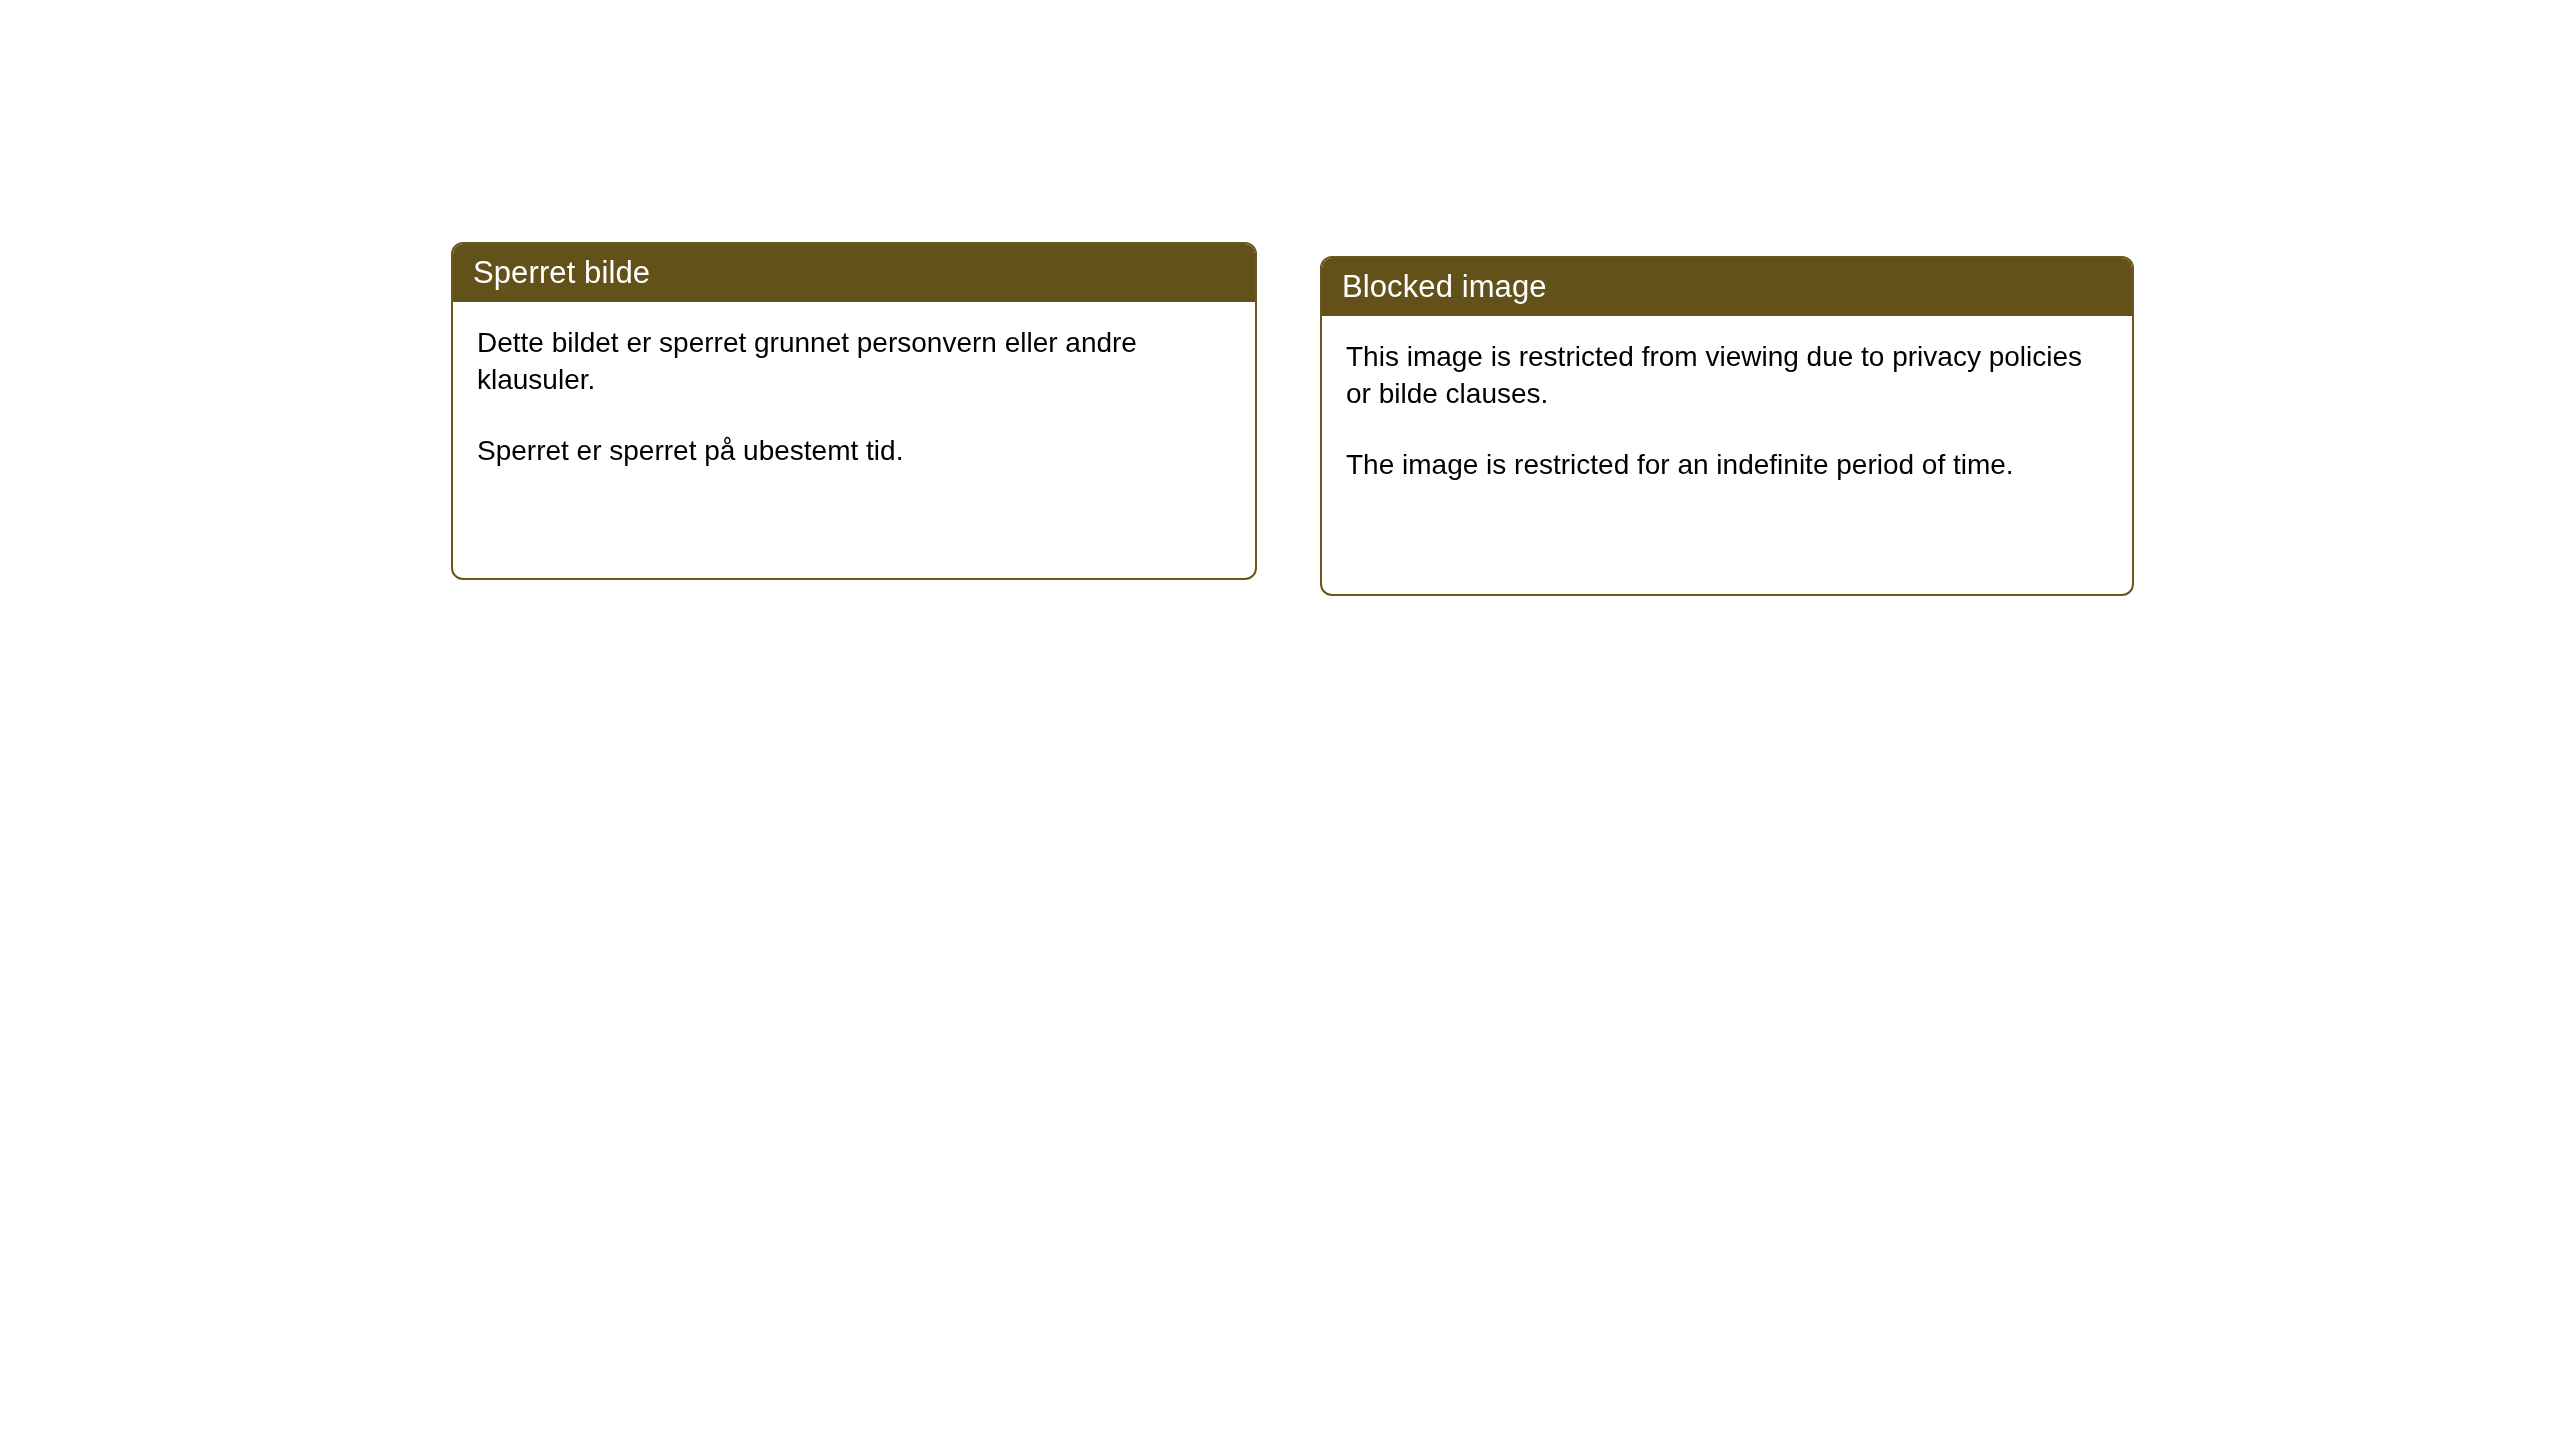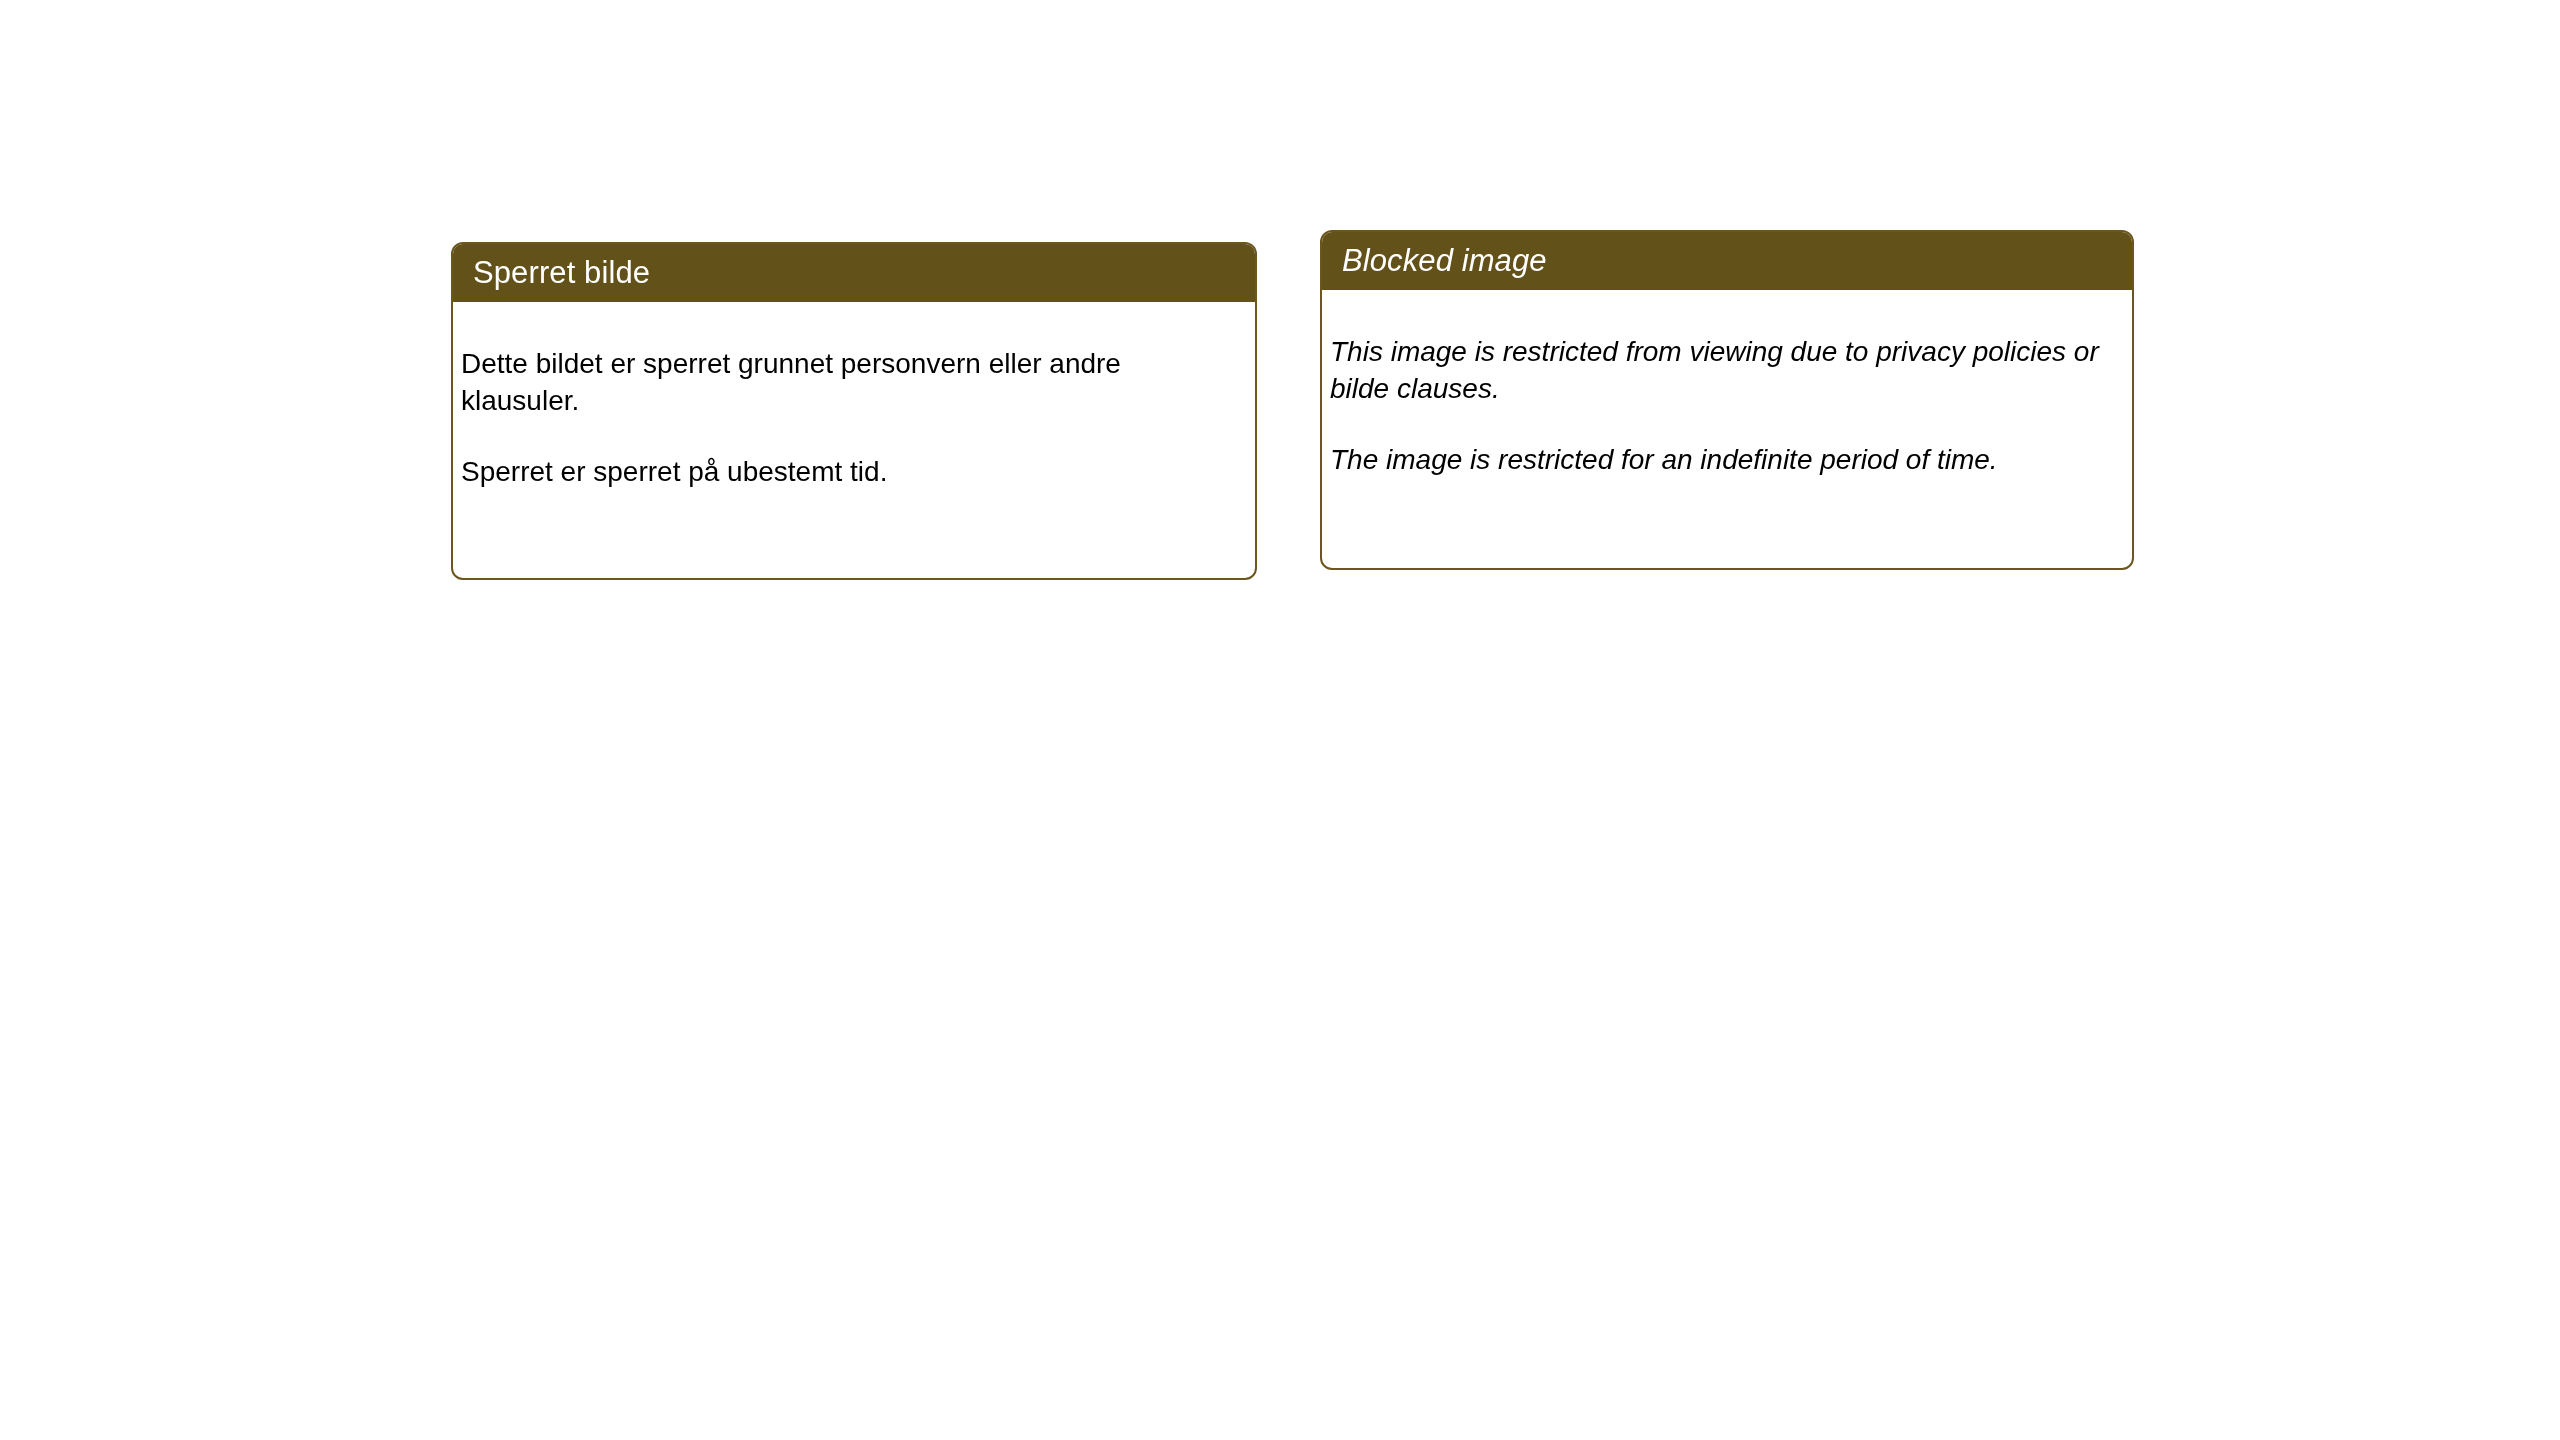--- a/index.html
+++ b/index.html
@@ -33,24 +33,23 @@
 
   .notice-card.card-left {
     left: 451px;
     top: 242px;
     width: 806px;
     height: 338px;
   }
 
   .notice-card.card-right {
     left: 1320px;
-    top: 230px;
+    top: 256px;
     width: 814px;
     height: 340px;
-    font-style: italic;
   }
 
   .card-header {
     box-sizing: border-box;
     background: #63511a;
     height: 60px;
     display: flex;
     align-items: center;
     padding: 0 0 0 22px;
     margin: -2px -2px 0 -2px;
@@ -62,22 +61,21 @@
     color: #ffffff;
     font-size: 31px;
     font-weight: normal;
     line-height: 1;
     letter-spacing: 0.1px;
     white-space: nowrap;
   }
 
   .card-body {
     box-sizing: border-box;
-    padding: 22px 24px 0 8px;
-    margin-top: 21px;
+    padding: 22px 24px 0 24px;
   }
 
   .card-paragraph {
     color: #000000;
     font-size: 28px;
     line-height: 1.33;
     margin: 0;
     white-space: pre-line;
   }
 

